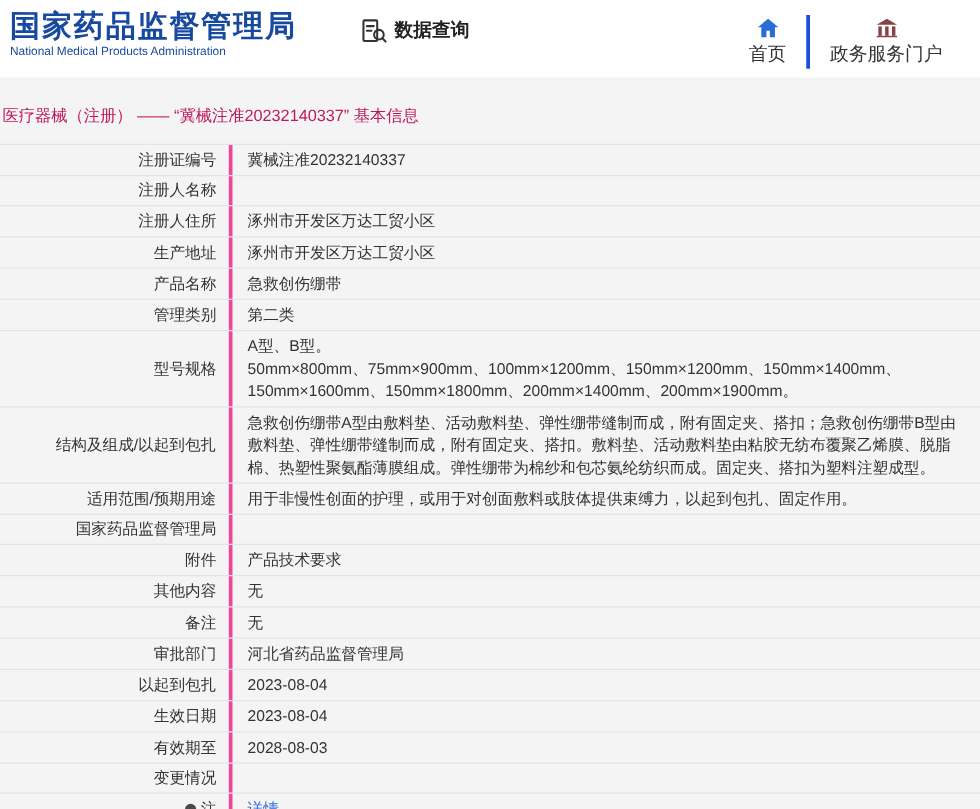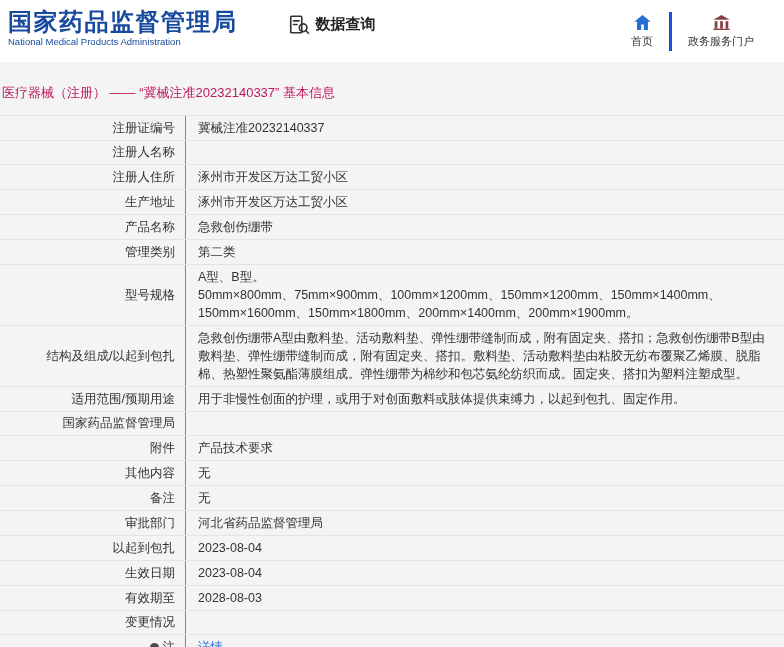--- a/index.html
+++ b/index.html
@@ -26,31 +26,31 @@
   }
   .logo-sub{ font-size:9.5px; color:#17499e; margin-top:2px; }
   .query{ display:flex; align-items:center; gap:6px; margin-left:50px; margin-top:5px;justify-content:flex-end; }
   .query-label{ font-size:15px; font-weight:bold; color:#222; }
   .top-nav{ margin-left:auto; display:flex; align-items:flex-start; margin-top:2px; }
   .top-item{
     display:flex; flex-direction:column; align-items:center; gap:4px;
     padding:2px 16px; cursor:pointer;
   }
   .top-item + .top-item{ border-left:3px solid #1d4ed8; }
-  .top-item-label{ font-size:11px; color:#333; white-space:nowrap; }
+  .top-item-label{ font-size:15px; color:#333; white-space:nowrap; }
   .nav-icon{ display:inline-flex; height:16px; align-items:center; }
   
   .content{ padding-top:22px; }
   .breadcrumb{
     color:#be185d; font-size:13px; padding:0 0 13px 2px; white-space:nowrap; overflow:hidden;
   }
   .info-table{ border-top:1px solid #e2e3e5; width:784px; background:transparent; }
   .row{ display:flex; border-bottom:1px solid #e2e3e5; min-height:24px; }
   .cell-label{
-    flex:0 0 186px; border-right:1px solid #ec4899;
+    flex:0 0 186px; border-right:3px solid #ec4899;
     display:flex; align-items:center; justify-content:flex-end;
     padding:3px 10px; text-align:right; color:#333; gap:4px;
     line-height:17px;
   }
   .cell-value{
     flex:1; display:flex; align-items:center;
     padding:3px 14px 3px 12px; line-height:18px; color:#333;
   }
   .cell-value .val{ white-space:pre-line; }
   .link{ color:#2a6cd5; text-decoration:none; cursor:pointer; }

